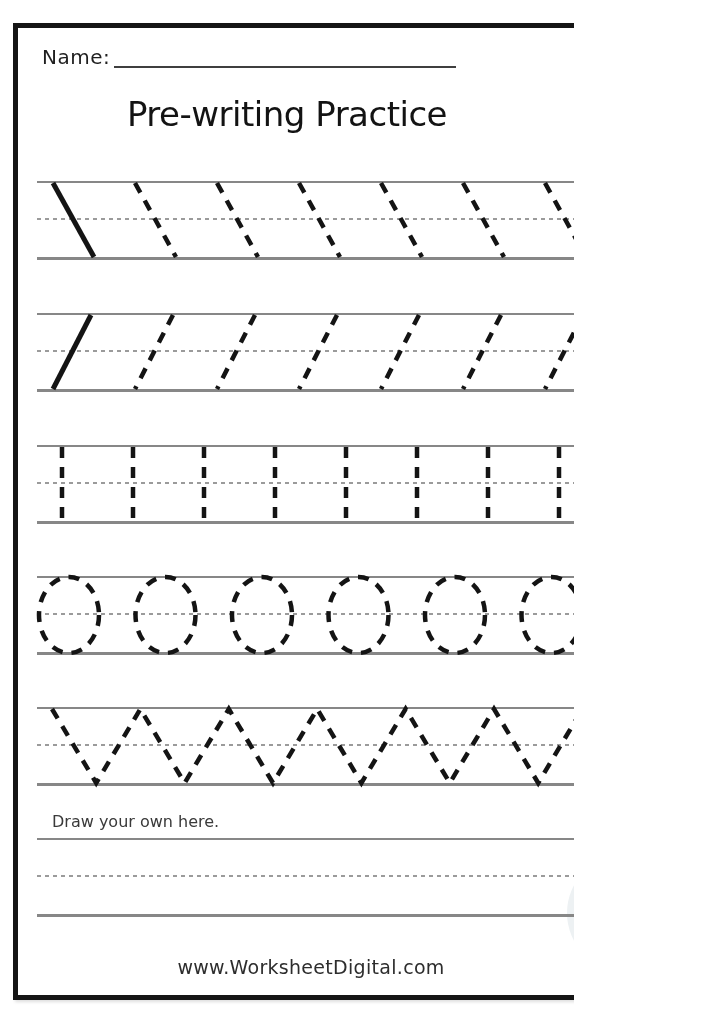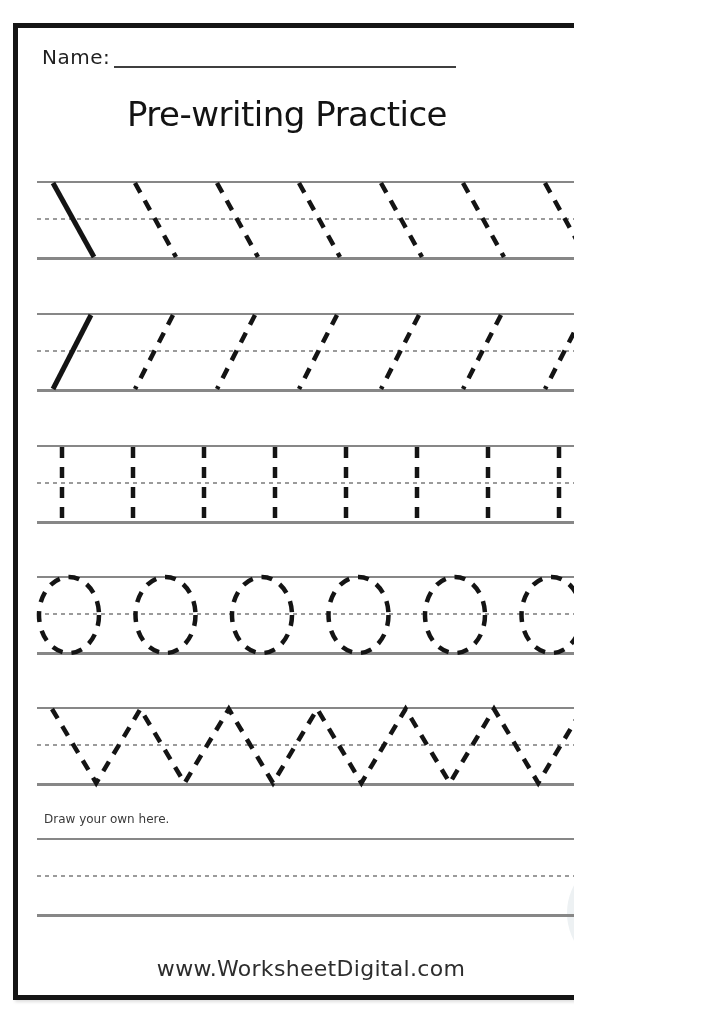--- a/index.html
+++ b/index.html
@@ -24,24 +24,24 @@
     font-size:34px;font-weight:400;color:#131313;letter-spacing:-.5px;
   }
   .trace-row{position:absolute;left:37px;width:660px;height:79px;}
   .gl-top{position:absolute;left:0;right:0;top:0;height:2px;background:var(--guide-line,#878787);}
   .gl-bot{position:absolute;left:0;right:0;bottom:0;height:3px;background:var(--guide-line,#878787);}
   .gl-mid{
     position:absolute;left:0;right:0;top:37px;height:1.6px;
     background:repeating-linear-gradient(90deg,var(--guide-mid,#9b9b9b) 0 4px,transparent 4px 8px);
   }
   .trace-row svg{position:absolute;left:0;top:0;overflow:visible;}
-  .draw-prompt{position:absolute;left:44px;top:812px;font-size:12px;color:#3a3a3a;}
+  .draw-prompt{position:absolute;left:52px;top:812px;font-size:16px;color:#3a3a3a;}
   .website{
     position:absolute;left:0;right:0;top:956px;text-align:center;
-    font-size:22px;color:#2d2d2d;letter-spacing:.3px;padding-left:48px;
+    font-size:19px;color:#2d2d2d;letter-spacing:.3px;padding-left:48px;
   }
   .watermark{position:absolute;left:0;top:0;}
   .wm-circle{fill:var(--watermark-circle,#edf1f3);}
   .wm-glyph{fill:var(--watermark-glyph,#ffffff);font-family:"DejaVu Sans",sans-serif;font-weight:700;}
 </style>
 </head>
 <body>
 
 <div class="sheet">
 

